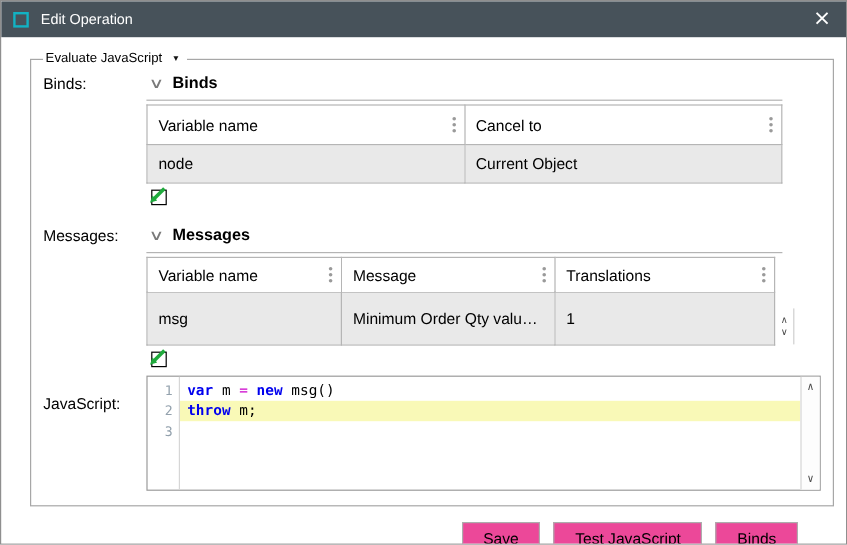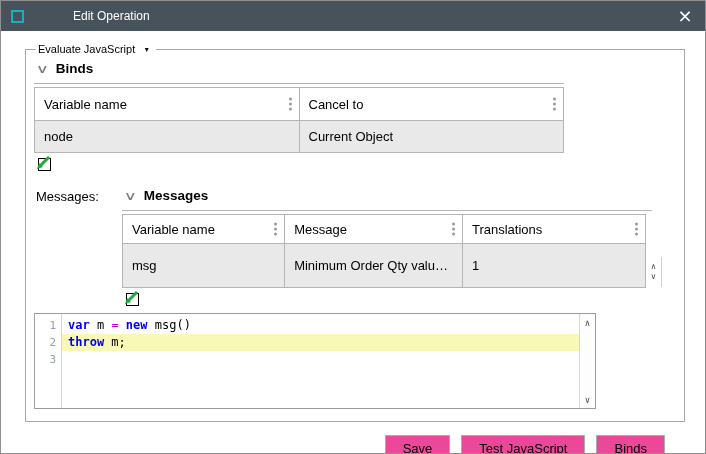--- a/index.html
+++ b/index.html
@@ -12,21 +12,20 @@
     border:1px solid #8f8f8f;
     position: relative;
     overflow: hidden;
   }
 
   
   .titlebar {
     height:30px; background:#47525a;
     display:flex; align-items:center;
     padding:0 8px 0 10px;
-    gap:39px;
   }
   .title-icon {
     width:13px; height:13px;
     border:2px solid #12b2c3;
     margin-right:10px;
     flex:0 0 auto;
   }
   .title-text { color:#ffffff; font-size:12px; }
   .close-btn {
     margin-left:auto;
@@ -169,20 +168,21 @@
   </div>
 
   <div class="content">
     <fieldset class="panel">
       <legend>
         <span>Evaluate JavaScript</span>
         <span class="legend-arrow">▼</span>
       </legend>
 
       <div class="form-row mb-binds">
+        <div class="row-label">Binds:</div>
         <div class="row-content">
           <div class="section-head">
             <span class="chevron">∨</span>
             <span class="section-title">Binds</span>
           </div>
           <table class="grid tbl-binds">
               <thead>
                 <tr>
                   <th class="c0"><span>Variable name</span><span class="th-menu"></span></th>
                   <th class="c1"><span>Cancel to</span><span class="th-menu"></span></th>
@@ -238,20 +238,21 @@
             <svg width="18" height="17" viewBox="0 0 18 17">
               <rect x="3.5" y="3.5" width="12" height="12" fill="#ffffff" stroke="#000000" stroke-width="1"></rect>
               <line x1="14" y1="2" x2="5" y2="11" stroke="#1faa3c" stroke-width="3"></line>
               <polygon points="2,14 8,12 4,8" fill="#1faa3c"></polygon>
             </svg>
           </button>
         </div>
       </div>
 
       <div class="form-row">
+        <div class="row-label js-label">JavaScript:</div>
         <div class="row-content">
           <div class="editor">
             <div class="gutter" id="js-gutter">
                 <div>1</div>
                 <div>2</div>
                 <div>3</div>
               </div>
             <div class="code-area" id="js-code">
                 <div class="code-line"><span class="tk-keyword">var</span><span class="tk-plain"> m </span><span class="tk-operator">=</span><span class="tk-plain"> </span><span class="tk-keyword">new</span><span class="tk-plain"> msg()</span></div>
                 <div class="code-line hl"><span class="tk-keyword">throw</span><span class="tk-plain"> m;</span></div>

